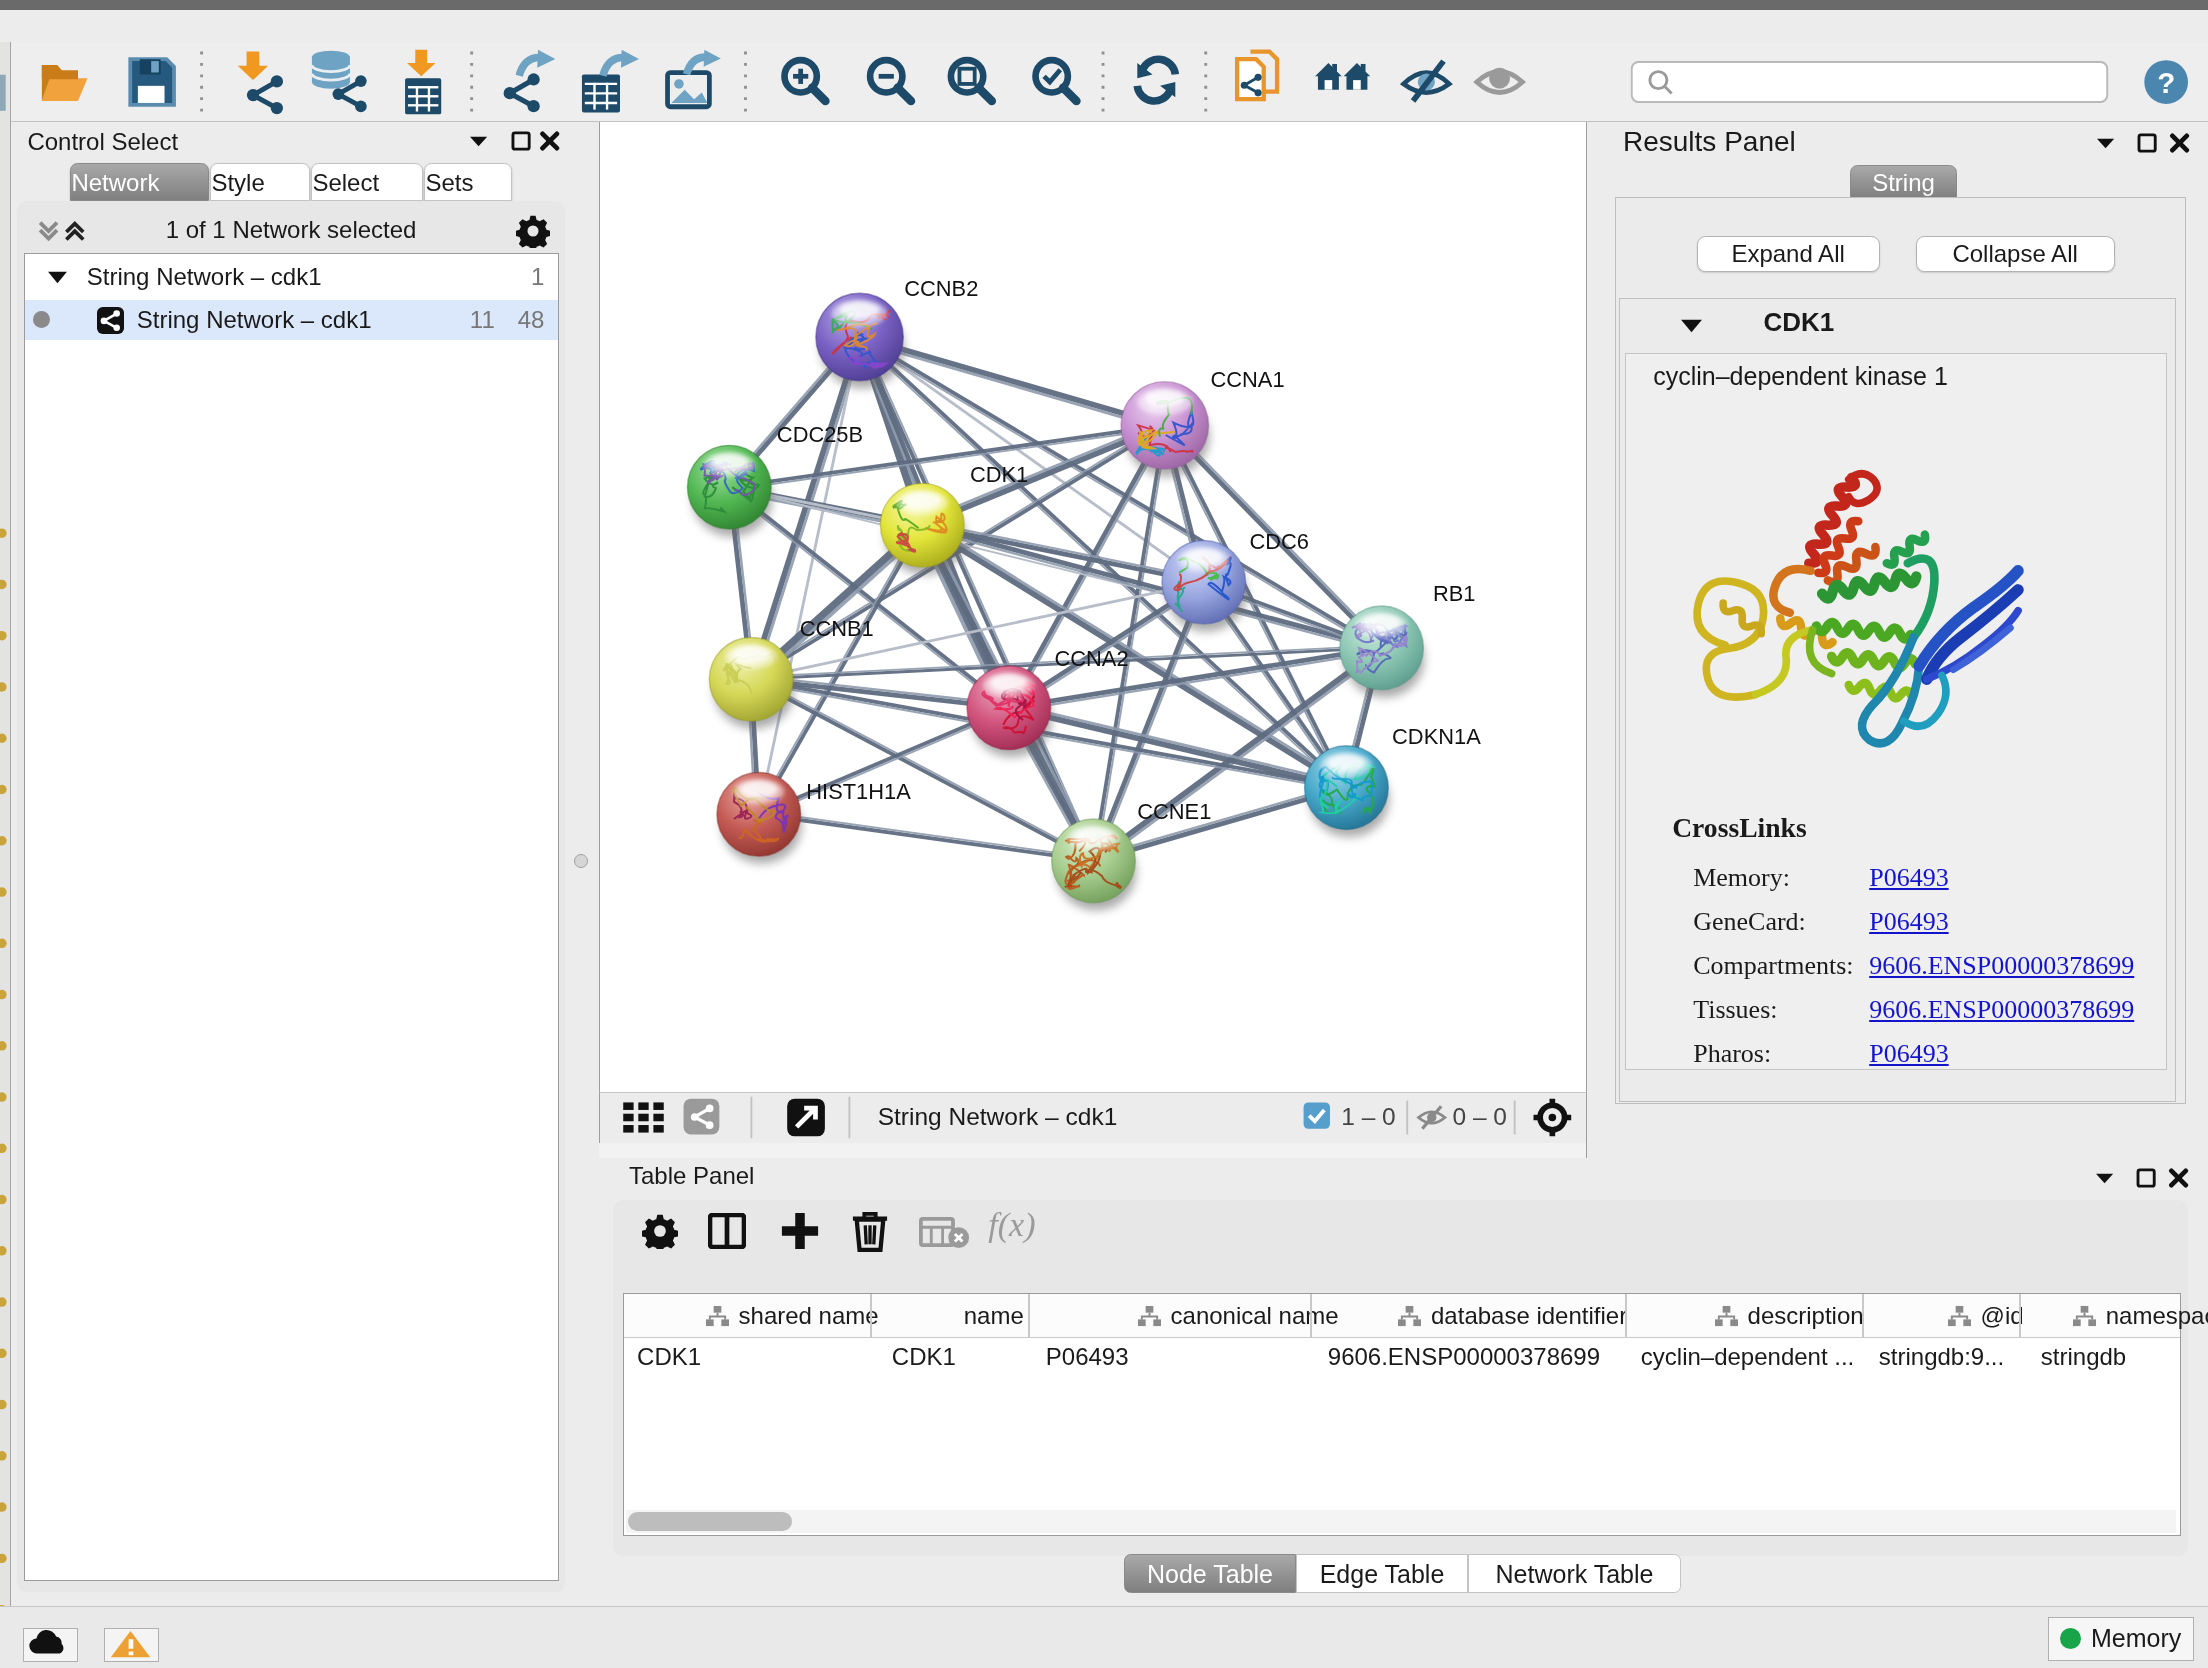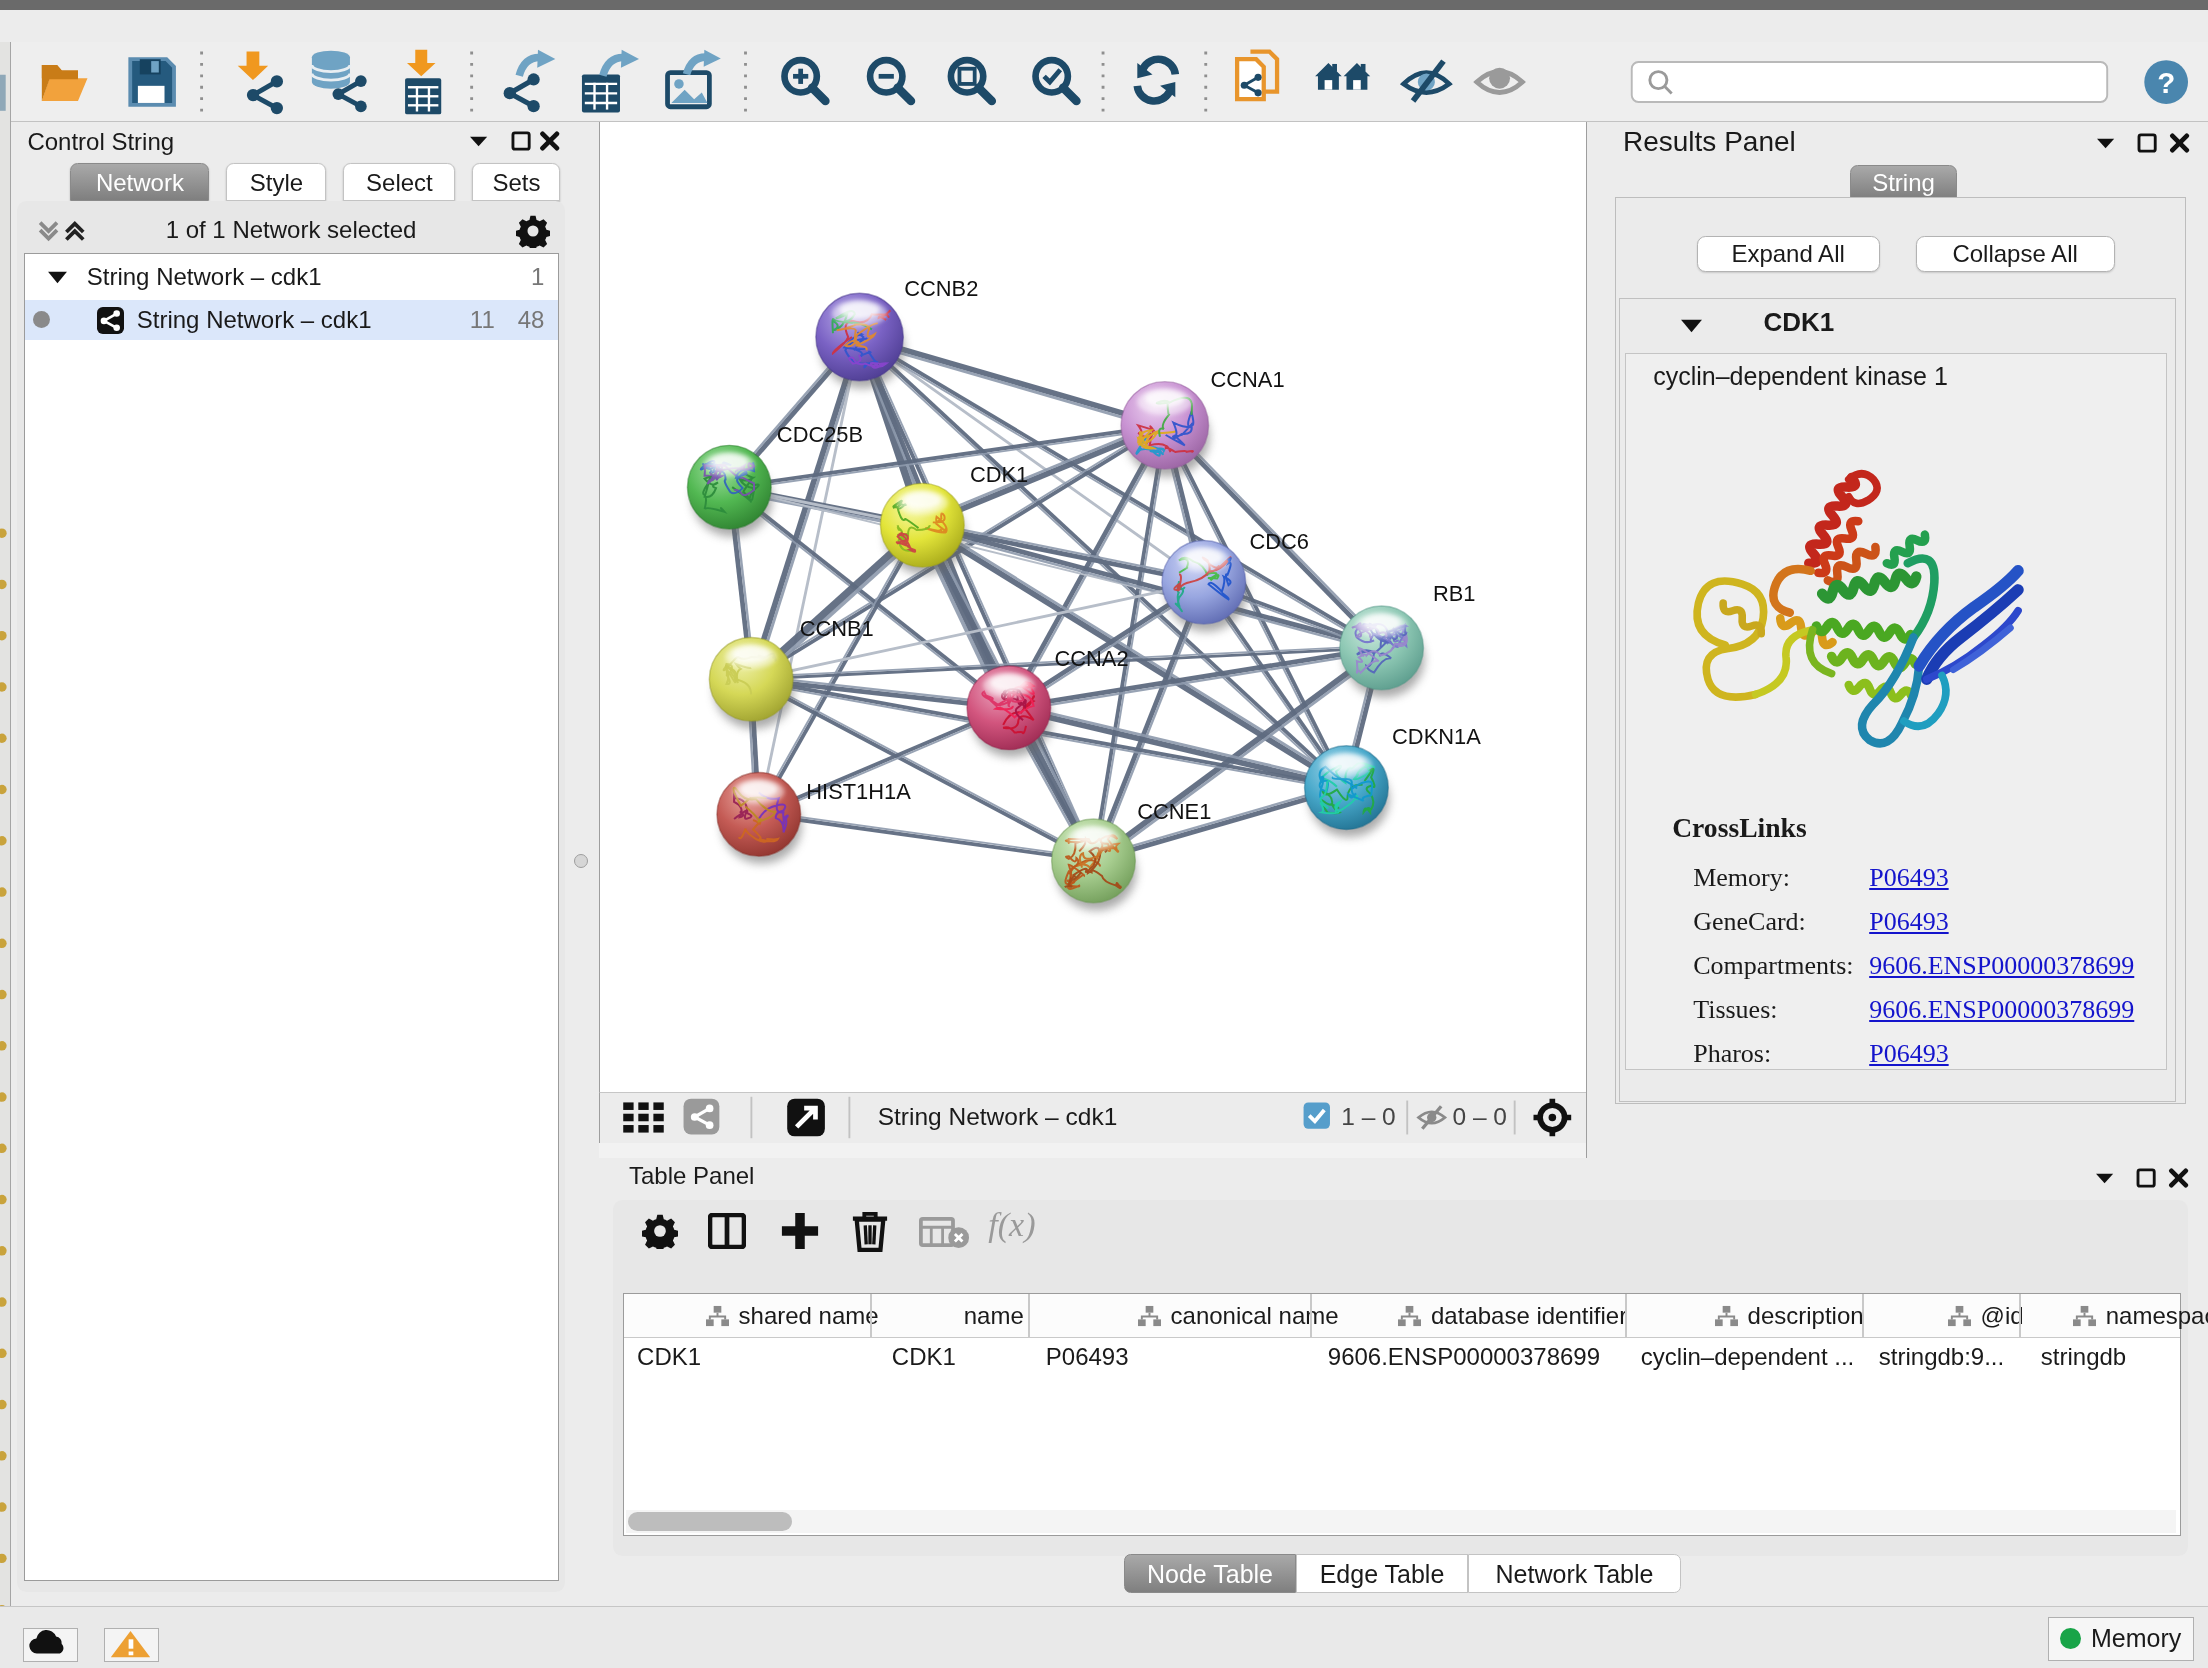--- a/index.html
+++ b/index.html
@@ -12,23 +12,23 @@
   background:#8f8f94; border:1px solid #77777c; }
 #wtitle { position:absolute; top:6.7px; left:0; width:100%; text-align:center;
   font-size:27px; color:#3c3c3c; font-weight:500; letter-spacing:0.2px; }
 #toolbar { left:0; top:42px; width:2208px; height:80px; background:#eeeeee;
   border-bottom:1.9px solid #c2c2c2; }
 #leftstrip { left:0; top:42px; width:11.4px; height:1626px; background:#e3e3e1;
   border-right:1.9px solid #a5a5a5; }
 #ctrl { left:11.4px; top:124px; width:588px; height:1483px; background:#ececec; }
 #ctrl-head { position:absolute; left:16px; top:3.8px; font-size:24px; }
 .tabs { position:absolute; display:flex; }
-.tab { height:38px; line-height:38px; text-align:center; font-size:24px;
+.tab { height:38px; line-height:38px; font-size:24px;
   background:#ffffff; border:1px solid #c3c3c3; border-radius:7.6px 7.6px 0 0;
-  margin-right:17px; box-shadow:0 1px 1.9px rgba(0,0,0,0.25); }
+  margin-right:1px; box-shadow:0 1px 1.9px rgba(0,0,0,0.25); }
 .tab.sel { background:linear-gradient(#a9a9a9,#7f7f7f); color:#fff; border-color:#8a8a8a; }
 #ctrl-body { position:absolute; left:5.7px; top:77px; width:548px; height:1391px;
   background:#e7e7e7; border-radius:9.5px; }
 #ctrl-bar { position:absolute; left:0; top:13.3px; width:100%; height:36px; }
 #ctrl-tree { position:absolute; left:6.7px; top:52px; width:535px; height:1328px;
   background:#ffffff; border:1.9px solid #9b9b9b; }
 .trow { position:absolute; left:0; width:100%; height:40px; font-size:24px; }
 #canvas { left:599px; top:122px; width:987px; height:970px; background:#ffffff;
   border-left:1.9px solid #9e9e9e; }
 #canvasbar { left:599px; top:1092px; width:987px; height:51px; background:#ececec;
@@ -226,21 +226,21 @@
         <circle cx="2" cy="1380" r="5" fill="#c9a33c"></circle>
         <circle cx="2" cy="1434" r="5" fill="#c9a33c"></circle>
         <circle cx="2" cy="1488" r="5" fill="#c9a33c"></circle>
         <circle cx="2" cy="1542" r="5" fill="#c9a33c"></circle>
         <circle cx="2" cy="1596" r="5" fill="#c9a33c"></circle>
         <circle cx="2" cy="1650" r="5" fill="#c9a33c"></circle>
     </svg>
   </div>
 
   <div id="ctrl" class="abs">
-    <div id="ctrl-head">Control String</div>
+    <div id="ctrl-head">Control Select</div>
     <svg style="position:absolute;left:459px;top:6.7px" width="105" height="21" viewBox="0 0 110 22">
         <path d="M0 6 L18 6 L9 16 Z" fill="#111"></path>
         <rect x="45" y="2" width="17" height="17" rx="2" fill="none" stroke="#111" stroke-width="3"></rect>
         <g transform="translate(74,0)">
           <line x1="2" y1="3" x2="17" y2="18" stroke="#111" stroke-width="5" stroke-linecap="round"></line>
           <line x1="17" y1="3" x2="2" y2="18" stroke="#111" stroke-width="5" stroke-linecap="round"></line>
         </g>
       </svg>
     <div class="tabs" style="left:59px; top:39px;">
       <div class="tab sel" style="width:139px">Network</div>

